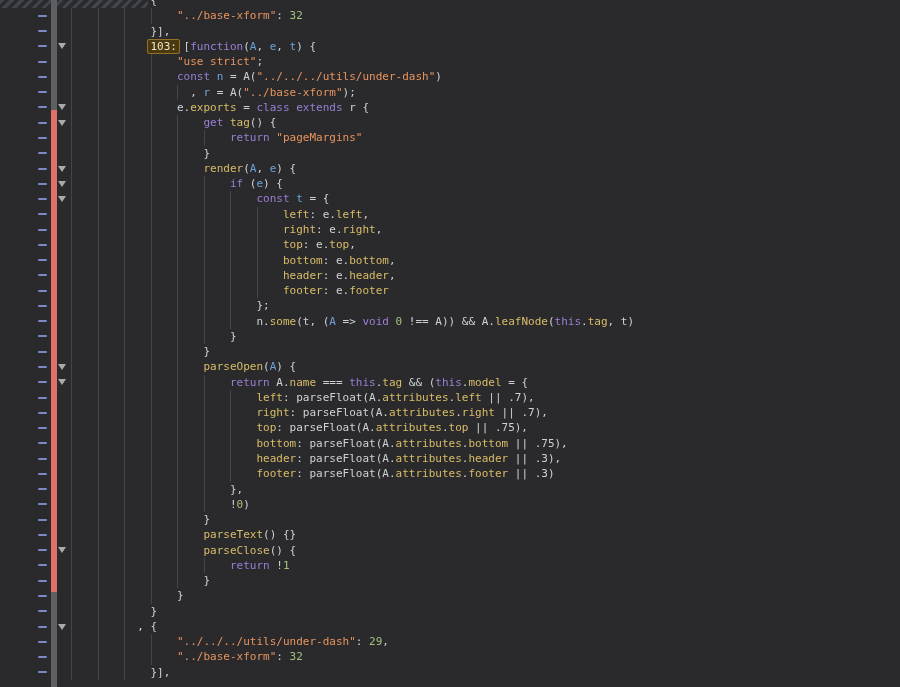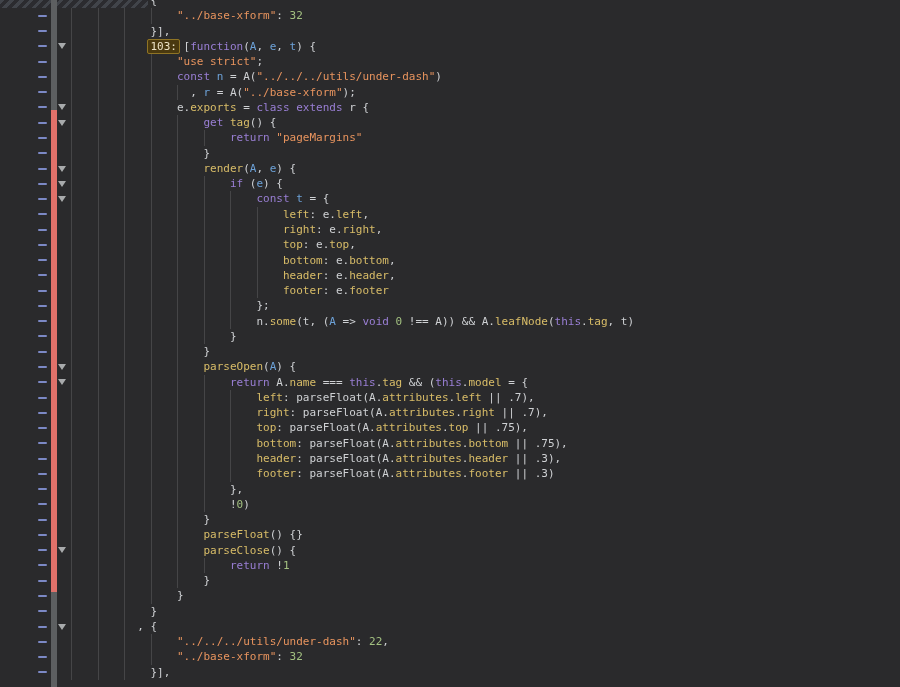--- a/index.html
+++ b/index.html
@@ -68,24 +68,24 @@
       <div class="line"><i class="guide" style="left: 71px;"></i><i class="guide" style="left: 97.5px;"></i><i class="guide" style="left: 124px;"></i><i class="guide" style="left: 150.5px;"></i><i class="guide" style="left: 177px;"></i><i class="guide" style="left: 203.5px;"></i><span class="dash"></span><span class="fold"></span><span class="code">                        <span class="t-k">return</span><span class="t-d"> A.</span><span class="t-p">name</span><span class="t-d"> === </span><span class="t-k">this</span><span class="t-d">.</span><span class="t-p">tag</span><span class="t-d"> &amp;&amp; (</span><span class="t-k">this</span><span class="t-d">.</span><span class="t-p">model</span><span class="t-d"> = {</span></span></div>
       <div class="line"><i class="guide" style="left: 71px;"></i><i class="guide" style="left: 97.5px;"></i><i class="guide" style="left: 124px;"></i><i class="guide" style="left: 150.5px;"></i><i class="guide" style="left: 177px;"></i><i class="guide" style="left: 203.5px;"></i><i class="guide" style="left: 230px;"></i><span class="dash"></span><span class="code">                            <span class="t-p">left</span><span class="t-d">: parseFloat(A.</span><span class="t-p">attributes</span><span class="t-d">.</span><span class="t-p">left</span><span class="t-d"> || .7),</span></span></div>
       <div class="line"><i class="guide" style="left: 71px;"></i><i class="guide" style="left: 97.5px;"></i><i class="guide" style="left: 124px;"></i><i class="guide" style="left: 150.5px;"></i><i class="guide" style="left: 177px;"></i><i class="guide" style="left: 203.5px;"></i><i class="guide" style="left: 230px;"></i><span class="dash"></span><span class="code">                            <span class="t-p">right</span><span class="t-d">: parseFloat(A.</span><span class="t-p">attributes</span><span class="t-d">.</span><span class="t-p">right</span><span class="t-d"> || .7),</span></span></div>
       <div class="line"><i class="guide" style="left: 71px;"></i><i class="guide" style="left: 97.5px;"></i><i class="guide" style="left: 124px;"></i><i class="guide" style="left: 150.5px;"></i><i class="guide" style="left: 177px;"></i><i class="guide" style="left: 203.5px;"></i><i class="guide" style="left: 230px;"></i><span class="dash"></span><span class="code">                            <span class="t-p">top</span><span class="t-d">: parseFloat(A.</span><span class="t-p">attributes</span><span class="t-d">.</span><span class="t-p">top</span><span class="t-d"> || .75),</span></span></div>
       <div class="line"><i class="guide" style="left: 71px;"></i><i class="guide" style="left: 97.5px;"></i><i class="guide" style="left: 124px;"></i><i class="guide" style="left: 150.5px;"></i><i class="guide" style="left: 177px;"></i><i class="guide" style="left: 203.5px;"></i><i class="guide" style="left: 230px;"></i><span class="dash"></span><span class="code">                            <span class="t-p">bottom</span><span class="t-d">: parseFloat(A.</span><span class="t-p">attributes</span><span class="t-d">.</span><span class="t-p">bottom</span><span class="t-d"> || .75),</span></span></div>
       <div class="line"><i class="guide" style="left: 71px;"></i><i class="guide" style="left: 97.5px;"></i><i class="guide" style="left: 124px;"></i><i class="guide" style="left: 150.5px;"></i><i class="guide" style="left: 177px;"></i><i class="guide" style="left: 203.5px;"></i><i class="guide" style="left: 230px;"></i><span class="dash"></span><span class="code">                            <span class="t-p">header</span><span class="t-d">: parseFloat(A.</span><span class="t-p">attributes</span><span class="t-d">.</span><span class="t-p">header</span><span class="t-d"> || .3),</span></span></div>
       <div class="line"><i class="guide" style="left: 71px;"></i><i class="guide" style="left: 97.5px;"></i><i class="guide" style="left: 124px;"></i><i class="guide" style="left: 150.5px;"></i><i class="guide" style="left: 177px;"></i><i class="guide" style="left: 203.5px;"></i><i class="guide" style="left: 230px;"></i><span class="dash"></span><span class="code">                            <span class="t-p">footer</span><span class="t-d">: parseFloat(A.</span><span class="t-p">attributes</span><span class="t-d">.</span><span class="t-p">footer</span><span class="t-d"> || .3)</span></span></div>
       <div class="line"><i class="guide" style="left: 71px;"></i><i class="guide" style="left: 97.5px;"></i><i class="guide" style="left: 124px;"></i><i class="guide" style="left: 150.5px;"></i><i class="guide" style="left: 177px;"></i><i class="guide" style="left: 203.5px;"></i><span class="dash"></span><span class="code">                        <span class="t-d">},</span></span></div>
       <div class="line"><i class="guide" style="left: 71px;"></i><i class="guide" style="left: 97.5px;"></i><i class="guide" style="left: 124px;"></i><i class="guide" style="left: 150.5px;"></i><i class="guide" style="left: 177px;"></i><i class="guide" style="left: 203.5px;"></i><span class="dash"></span><span class="code">                        <span class="t-d">!</span><span class="t-n">0</span><span class="t-d">)</span></span></div>
       <div class="line"><i class="guide" style="left: 71px;"></i><i class="guide" style="left: 97.5px;"></i><i class="guide" style="left: 124px;"></i><i class="guide" style="left: 150.5px;"></i><i class="guide" style="left: 177px;"></i><span class="dash"></span><span class="code">                    <span class="t-d">}</span></span></div>
-      <div class="line"><i class="guide" style="left: 71px;"></i><i class="guide" style="left: 97.5px;"></i><i class="guide" style="left: 124px;"></i><i class="guide" style="left: 150.5px;"></i><i class="guide" style="left: 177px;"></i><span class="dash"></span><span class="code">                    <span class="t-p">parseFloat</span><span class="t-d">() {}</span></span></div>
+      <div class="line"><i class="guide" style="left: 71px;"></i><i class="guide" style="left: 97.5px;"></i><i class="guide" style="left: 124px;"></i><i class="guide" style="left: 150.5px;"></i><i class="guide" style="left: 177px;"></i><span class="dash"></span><span class="code">                    <span class="t-p">parseText</span><span class="t-d">() {}</span></span></div>
       <div class="line"><i class="guide" style="left: 71px;"></i><i class="guide" style="left: 97.5px;"></i><i class="guide" style="left: 124px;"></i><i class="guide" style="left: 150.5px;"></i><i class="guide" style="left: 177px;"></i><span class="dash"></span><span class="fold"></span><span class="code">                    <span class="t-p">parseClose</span><span class="t-d">() {</span></span></div>
       <div class="line"><i class="guide" style="left: 71px;"></i><i class="guide" style="left: 97.5px;"></i><i class="guide" style="left: 124px;"></i><i class="guide" style="left: 150.5px;"></i><i class="guide" style="left: 177px;"></i><i class="guide" style="left: 203.5px;"></i><span class="dash"></span><span class="code">                        <span class="t-k">return</span><span class="t-d"> !</span><span class="t-n">1</span></span></div>
       <div class="line"><i class="guide" style="left: 71px;"></i><i class="guide" style="left: 97.5px;"></i><i class="guide" style="left: 124px;"></i><i class="guide" style="left: 150.5px;"></i><i class="guide" style="left: 177px;"></i><span class="dash"></span><span class="code">                    <span class="t-d">}</span></span></div>
       <div class="line"><i class="guide" style="left: 71px;"></i><i class="guide" style="left: 97.5px;"></i><i class="guide" style="left: 124px;"></i><i class="guide" style="left: 150.5px;"></i><span class="dash"></span><span class="code">                <span class="t-d">}</span></span></div>
       <div class="line"><i class="guide" style="left: 71px;"></i><i class="guide" style="left: 97.5px;"></i><i class="guide" style="left: 124px;"></i><span class="dash"></span><span class="code">            <span class="t-d">}</span></span></div>
       <div class="line"><i class="guide" style="left: 71px;"></i><i class="guide" style="left: 97.5px;"></i><i class="guide" style="left: 124px;"></i><span class="dash"></span><span class="fold"></span><span class="code">          <span class="t-d">, {</span></span></div>
-      <div class="line"><i class="guide" style="left: 71px;"></i><i class="guide" style="left: 97.5px;"></i><i class="guide" style="left: 124px;"></i><i class="guide" style="left: 150.5px;"></i><span class="dash"></span><span class="code">                <span class="t-s">"../../../utils/under-dash"</span><span class="t-d">: </span><span class="t-n">22</span><span class="t-d">,</span></span></div>
+      <div class="line"><i class="guide" style="left: 71px;"></i><i class="guide" style="left: 97.5px;"></i><i class="guide" style="left: 124px;"></i><i class="guide" style="left: 150.5px;"></i><span class="dash"></span><span class="code">                <span class="t-s">"../../../utils/under-dash"</span><span class="t-d">: </span><span class="t-n">29</span><span class="t-d">,</span></span></div>
       <div class="line"><i class="guide" style="left: 71px;"></i><i class="guide" style="left: 97.5px;"></i><i class="guide" style="left: 124px;"></i><i class="guide" style="left: 150.5px;"></i><span class="dash"></span><span class="code">                <span class="t-s">"../base-xform"</span><span class="t-d">: </span><span class="t-n">32</span></span></div>
       <div class="line"><i class="guide" style="left: 71px;"></i><i class="guide" style="left: 97.5px;"></i><i class="guide" style="left: 124px;"></i><span class="dash"></span><span class="code">            <span class="t-d">}],</span></span></div>
     </div>
 </div>
 
 </body></html>

